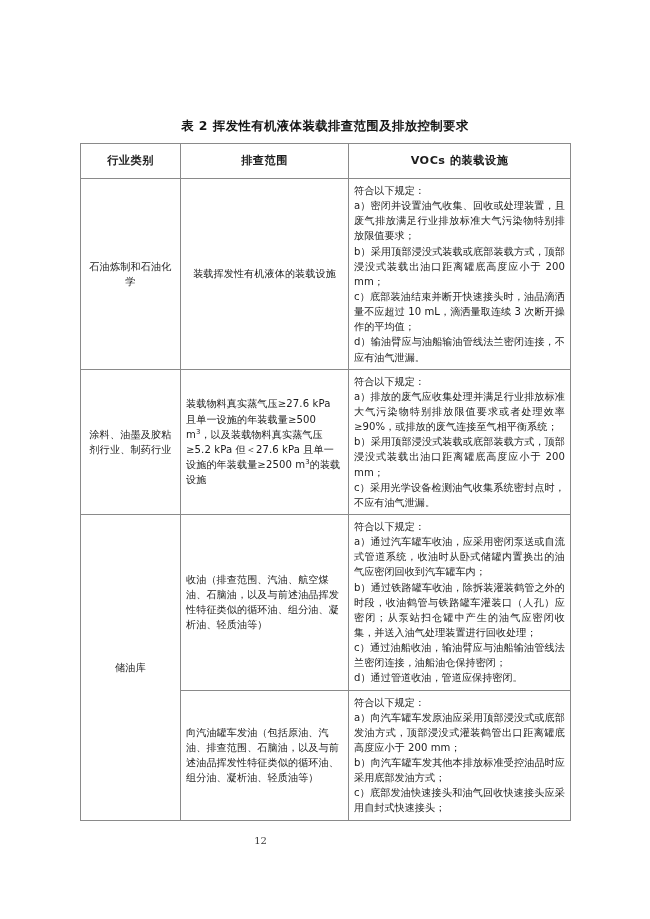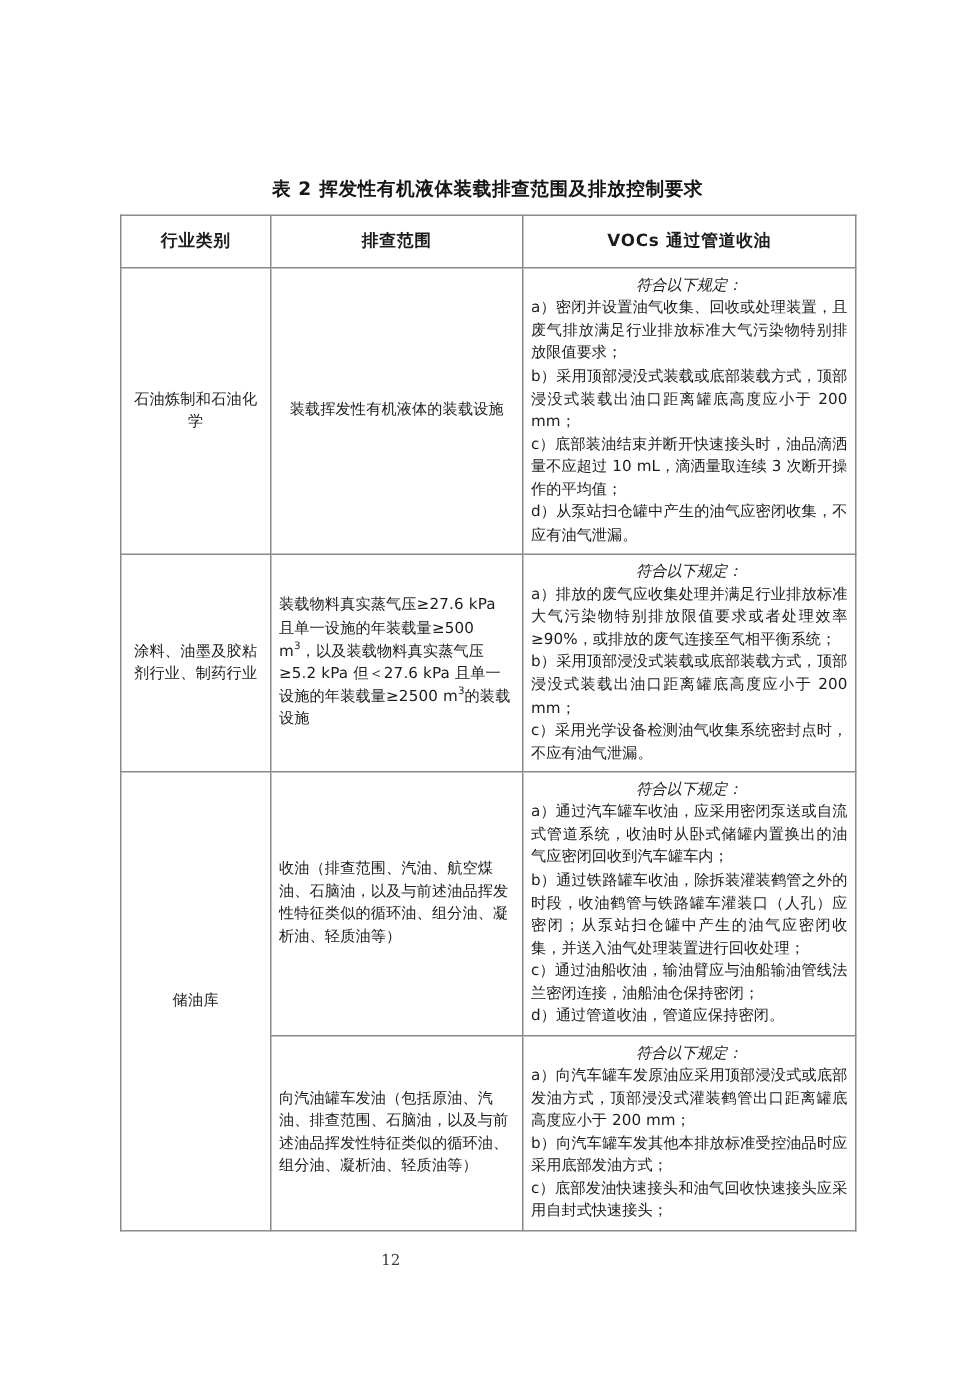--- a/index.html
+++ b/index.html
@@ -89,22 +89,21 @@
     letter-spacing: 0.05px;
     padding-top: 5px;
     padding-bottom: 5px;
   }
   td.req .ln {
     display: block;
     text-align: justify;
     text-justify: inter-ideograph;
   }
   td.req .ln.head {
-    text-align: center;
-    font-style: italic;
+    text-align: left;
   }
   sup {
     font-size: 0.68em;
     vertical-align: super;
     line-height: 0;
   }
   .page-number {
     position: absolute;
     left: 0;
     top: 820px;
@@ -127,33 +126,33 @@
   <table class="voc-table">
     <colgroup>
       <col class="c1">
       <col class="c2">
       <col class="c3">
     </colgroup>
     <thead>
       <tr>
         <th>行业类别</th>
         <th>排查范围</th>
-        <th>VOCs 通过管道收油</th>
+        <th>VOCs 的装载设施</th>
       </tr>
     </thead>
     <tbody>
       <tr>
         <td class="cat">石油炼制和石油化学</td>
         <td class="scope ctr">装载挥发性有机液体的装载设施</td>
         <td class="req">
           <span class="ln head">符合以下规定：</span>
           <span class="ln">a）密闭并设置油气收集、回收或处理装置，且废气排放满足行业排放标准大气污染物特别排放限值要求；</span>
           <span class="ln">b）采用顶部浸没式装载或底部装载方式，顶部浸没式装载出油口距离罐底高度应小于 200 mm；</span>
           <span class="ln">c）底部装油结束并断开快速接头时，油品滴洒量不应超过 10 mL，滴洒量取连续 3 次断开操作的平均值；</span>
-          <span class="ln">d）从泵站扫仓罐中产生的油气应密闭收集，不应有油气泄漏。</span>
+          <span class="ln">d）输油臂应与油船输油管线法兰密闭连接，不应有油气泄漏。</span>
         </td>
       </tr>
       <tr>
         <td class="cat">涂料、油墨及胶粘剂行业、制药行业</td>
         <td class="scope">装载物料真实蒸气压≥27.6 kPa 且单一设施的年装载量≥500 m<sup>3</sup>，以及装载物料真实蒸气压≥5.2 kPa 但＜27.6 kPa 且单一设施的年装载量≥2500 m<sup>3</sup>的装载设施</td>
         <td class="req">
           <span class="ln head">符合以下规定：</span>
           <span class="ln">a）排放的废气应收集处理并满足行业排放标准大气污染物特别排放限值要求或者处理效率≥90%，或排放的废气连接至气相平衡系统；</span>
           <span class="ln">b）采用顶部浸没式装载或底部装载方式，顶部浸没式装载出油口距离罐底高度应小于 200 mm；</span>
           <span class="ln">c）采用光学设备检测油气收集系统密封点时，不应有油气泄漏。</span>

